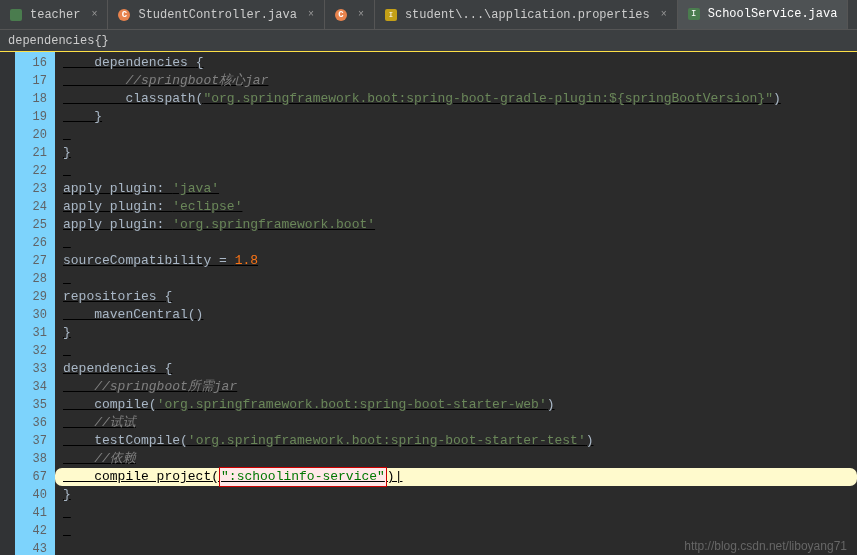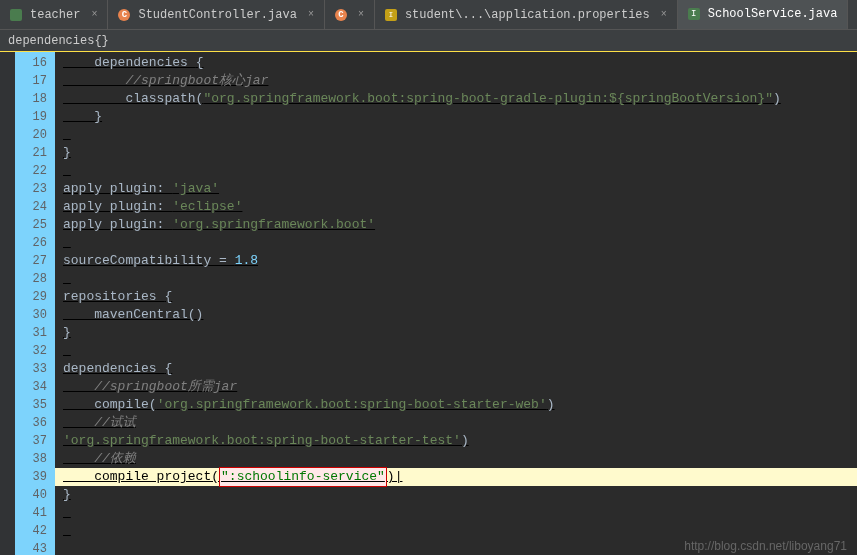--- a/index.html
+++ b/index.html
@@ -156,21 +156,21 @@
       height: 18px;
       display: flex;
       align-items: center;
       padding-left: 8px;
       white-space: pre;
       position: relative;
     } 
     .str { color: #6a8759; } 
     .comment { color: #808080; font-style: italic; text-align: right; } 
     .plain { color: #a9b7c6; } 
-    .num { color: #7dd3fc; } 
+    .num { color: #f97316; } 
     .bracket { color: #a9b7c6; }
 
     .watermark {
       position: absolute;
       bottom: 2px;
       right: 10px;
       color: #666;
       font-size: 12px;
       font-family: Arial, sans-serif;
     }
@@ -178,20 +178,21 @@
     .gutter {
       width: 15px;
       background: #313335;
       flex-shrink: 0;
     }
 
     
     .line-40-highlight {
       background: #fffacd !important;
       color: #000 !important;
+      border-radius: 7px;
     }
   </style>
 </head>
 <body>
 
 <div>
 
   <div class="tab-bar">
 
     <div class="tab inactive">
@@ -249,21 +250,21 @@
       <span class="line-num">29</span>
       <span class="line-num">30</span>
       <span class="line-num">31</span>
       <span class="line-num">32</span>
       <span class="line-num">33</span>
       <span class="line-num">34</span>
       <span class="line-num">35</span>
       <span class="line-num">36</span>
       <span class="line-num">37</span>
       <span class="line-num">38</span>
-      <span class="line-num">39</span>
+      <span class="line-num">67</span>
       <span class="line-num">40</span>
       <span class="line-num">41</span>
       <span class="line-num">42</span>
       <span class="line-num">43</span>
     </div>
 
     <div class="code-area">
 
       <div class="code-line">
         <span class="plain">    </span><span class="plain">dependencies </span><span class="bracket">{</span>
@@ -334,21 +335,21 @@
 
       <div class="code-line">
         <span class="plain">    compile(</span><span class="str">'org.springframework.boot:spring-boot-starter-web'</span><span class="plain">)</span>
       </div>
 
       <div class="code-line">
         <span class="comment">    //试试</span>
       </div>
 
       <div class="code-line">
-        <span class="str">'org.springframework.boot:spring-boot-starter-test'</span><span class="plain">)</span>
+        <span class="plain">    testCompile(</span><span class="str">'org.springframework.boot:spring-boot-starter-test'</span><span class="plain">)</span>
       </div>
 
       <div class="code-line">
         <span class="comment">    //依赖</span>
       </div>
 
       <div class="code-line line-40-highlight">
         <span style="color:#000">    compile project(</span><span style="color:#007700;border:1px solid #cc0000;background:#ffe8e8;padding:0 1px;">":schoolinfo-service"</span><span style="color:#000">)|</span>
       </div>
 

